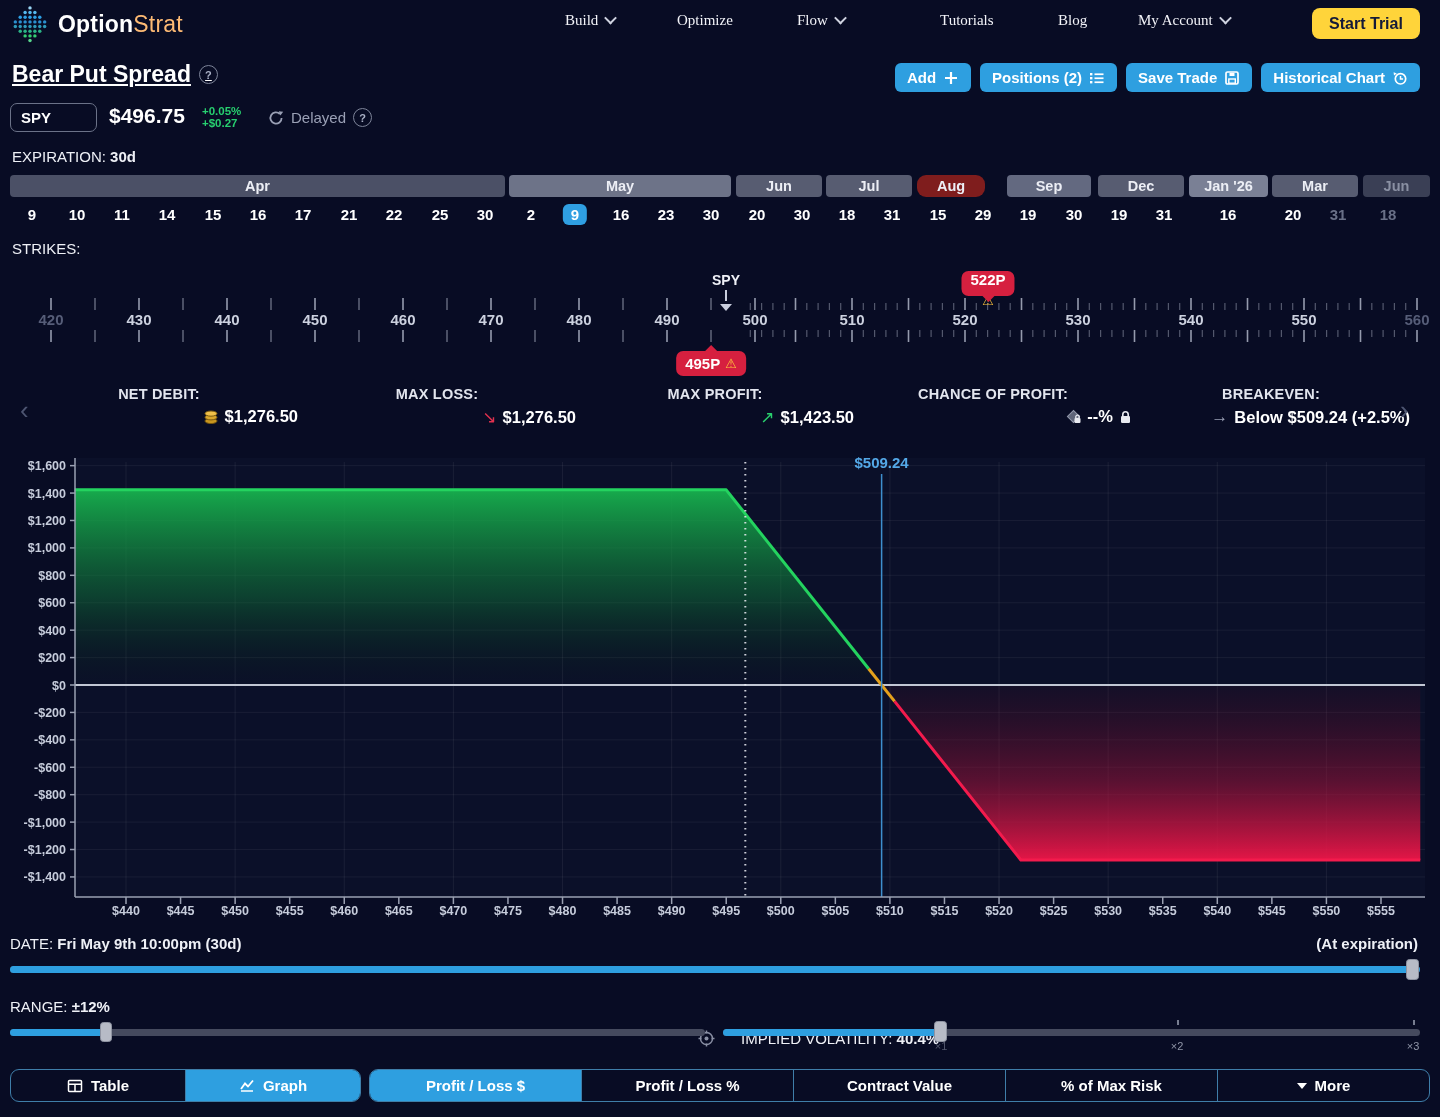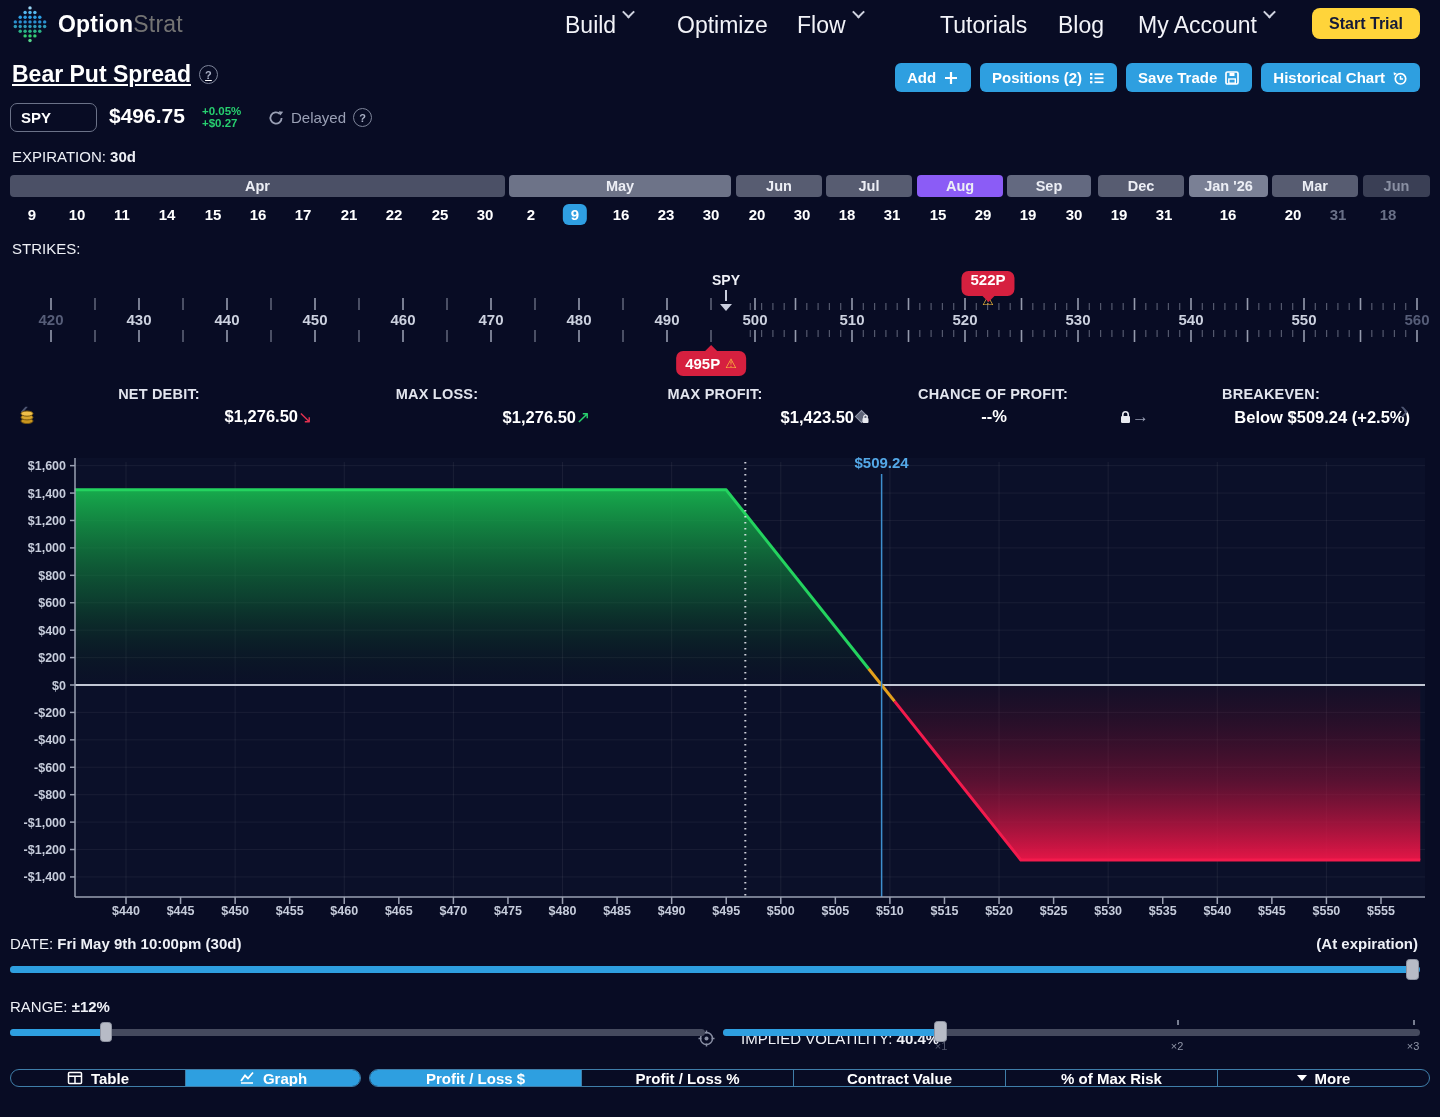--- a/index.html
+++ b/index.html
@@ -3,22 +3,22 @@
 <meta charset="utf-8">
 <style>
   html,body{margin:0;padding:0;}
   body{width:1440px;height:1117px;position:relative;background:#080c24;color:#fff;
        font-family:"Liberation Sans","DejaVu Sans",sans-serif;overflow:hidden;}
   .abs{position:absolute;}
   
   .brand{position:absolute;left:10px;top:4px;display:flex;align-items:center;gap:8px;}
   .brand-name{font-size:23px;letter-spacing:.2px;}
   .brand-name b{font-weight:800;color:#fff;}
-  .brand-name span{color:#737373;font-weight:400;}
-  .navitem{position:absolute;top:12px;font-size:23px;color:#f2f3f8;cursor:pointer;display:flex;gap:8px;}
+  .brand-name span{color:#fdba74;font-weight:400;}
+  .navitem{position:absolute;top:12px;font-size:15px;color:#f2f3f8;cursor:pointer;display:flex;align-items:center;gap:8px;font-family:Liberation Serif, serif;}
   .chev{width:7px;height:7px;border-right:2px solid #cfd3e0;border-bottom:2px solid #cfd3e0;
         transform:rotate(45deg) translate(-1px,-1px);display:inline-block;margin-top:-3px;}
   .trial{position:absolute;left:1312px;top:8px;width:108px;height:31px;background:#ffd43a;color:#141a38;
          font-weight:700;font-size:16px;border-radius:8px;display:flex;align-items:center;justify-content:center;cursor:pointer;}
   
   .title{position:absolute;left:12px;top:61px;font-size:23px;font-weight:800;display:flex;align-items:center;gap:8px;text-decoration:underline;}
   .qmark{width:17px;height:17px;border:1.5px solid #7d8499;border-radius:50%;color:#aab1c6;font-size:11px;
          font-weight:700;display:inline-flex;align-items:center;justify-content:center;}
   .btnrow{position:absolute;right:20px;top:63px;display:flex;gap:9px;}
   .bluebtn{height:29px;background:#2e9fe0;border-radius:6px;padding:0 12px;display:flex;align-items:center;gap:7px;
@@ -53,31 +53,31 @@
          display:flex;align-items:center;gap:5px;padding:0 9px;font-size:15px;font-weight:800;color:#fff;cursor:grab;}
   .badge .warn{color:#ffc63c;font-size:13px;font-weight:400;}
   .badge.tail-up::before{content:"";position:absolute;top:-6px;left:50%;transform:translateX(-50%);
          border-left:7px solid transparent;border-right:7px solid transparent;border-bottom:7px solid #d6203f;}
   .badge.tail-down::after{content:"";position:absolute;bottom:-6px;left:50%;transform:translateX(-50%);
          border-left:7px solid transparent;border-right:7px solid transparent;border-top:7px solid #d6203f;}
   
   #stats{position:absolute;left:20px;right:30px;top:386px;display:grid;grid-template-columns:repeat(5,1fr);}
   .stat{text-align:center;}
   .stat .slabel{font-size:14.5px;font-weight:700;color:#e2e5ee;letter-spacing:.2px;}
-  .stat .sval{margin-top:5px;font-size:16.5px;font-weight:800;display:flex;align-items:center;justify-content:space-between;gap:6px;}
+  .stat .sval{margin-top:5px;font-size:16.5px;font-weight:800;display:flex;align-items:center;justify-content:flex-end;gap:6px;}
   .statchev{position:absolute;top:400px;font-size:26px;color:#4d5571;cursor:pointer;line-height:20px;}
   
   .track{position:absolute;height:7px;border-radius:4px;background:#454a5e;}
   .fill{position:absolute;height:7px;border-radius:4px;background:#2e9fe0;}
   .handle{position:absolute;width:13px;height:21px;background:#b7bbc6;border-radius:3.5px;border:1px solid #8f94a2;
           box-sizing:border-box;cursor:grab;}
   .ticklbl{position:absolute;transform:translateX(-50%);font-size:11px;color:#9096a8;top:1040px;}
   .tickmark{position:absolute;width:2px;height:5px;background:#777d90;top:1020px;}
   
-  .tabgroup{position:absolute;top:1069px;height:18px;border:1px solid #3f7ea9;border-radius:9px;display:flex;
+  .tabgroup{position:absolute;top:1069px;height:33px;border:1px solid #3f7ea9;border-radius:9px;display:flex;
             overflow:hidden;box-sizing:border-box;}
   .tab{flex:1;display:flex;align-items:center;justify-content:center;gap:8px;font-size:15px;font-weight:700;
        color:#fff;cursor:pointer;border-left:1px solid #3f7ea9;}
   .tab:first-child{border-left:none;}
   .tab.sel{background:#2e9fe0;}
   .caret-down{width:0;height:0;border-left:5px solid transparent;border-right:5px solid transparent;
               border-top:6px solid #fff;display:inline-block;}
   text{font-family:"Liberation Sans","DejaVu Sans",sans-serif;}
 </style>
 </head>
@@ -207,21 +207,21 @@
 </div>
 
 <div class="abs rowlabel" style="left:12px;top:148px;">
   <span>EXPIRATION:</span> <b>30d</b>
 </div>
 <div id="months">
     <div class="month" style="left: 0px; width: 495px; background: rgb(75, 80, 102);">Apr</div>
     <div class="month" style="left: 499px; width: 222px; background: rgb(109, 115, 136);">May</div>
     <div class="month" style="left: 726px; width: 86px; background: rgb(87, 92, 113);">Jun</div>
     <div class="month" style="left: 816px; width: 86px; background: rgb(87, 92, 113);">Jul</div>
-    <div class="month" style="left: 907px; width: 86px; background: #8b5cf6;">Aug</div>
+    <div class="month" style="left: 907px; width: 68px; background: #7f1d1d; border-radius: 9px;">Aug</div>
     <div class="month" style="left: 997px; width: 84px; background: rgb(99, 105, 128);">Sep</div>
     <div class="month" style="left: 1088px; width: 86px; background: rgb(87, 92, 113);">Dec</div>
     <div class="month" style="left: 1179px; width: 79px; background: rgb(122, 128, 149);">Jan '26</div>
     <div class="month" style="left: 1262px; width: 86px; background: rgb(87, 92, 113);">Mar</div>
     <div class="month dim" style="left: 1353px; width: 67px; background: rgb(58, 63, 85);">Jun</div>
   </div>
 <div id="dates">
     <span class="date" style="left: 32px;">9</span>
     <span class="date" style="left: 77px;">10</span>
     <span class="date" style="left: 122px;">11</span>

